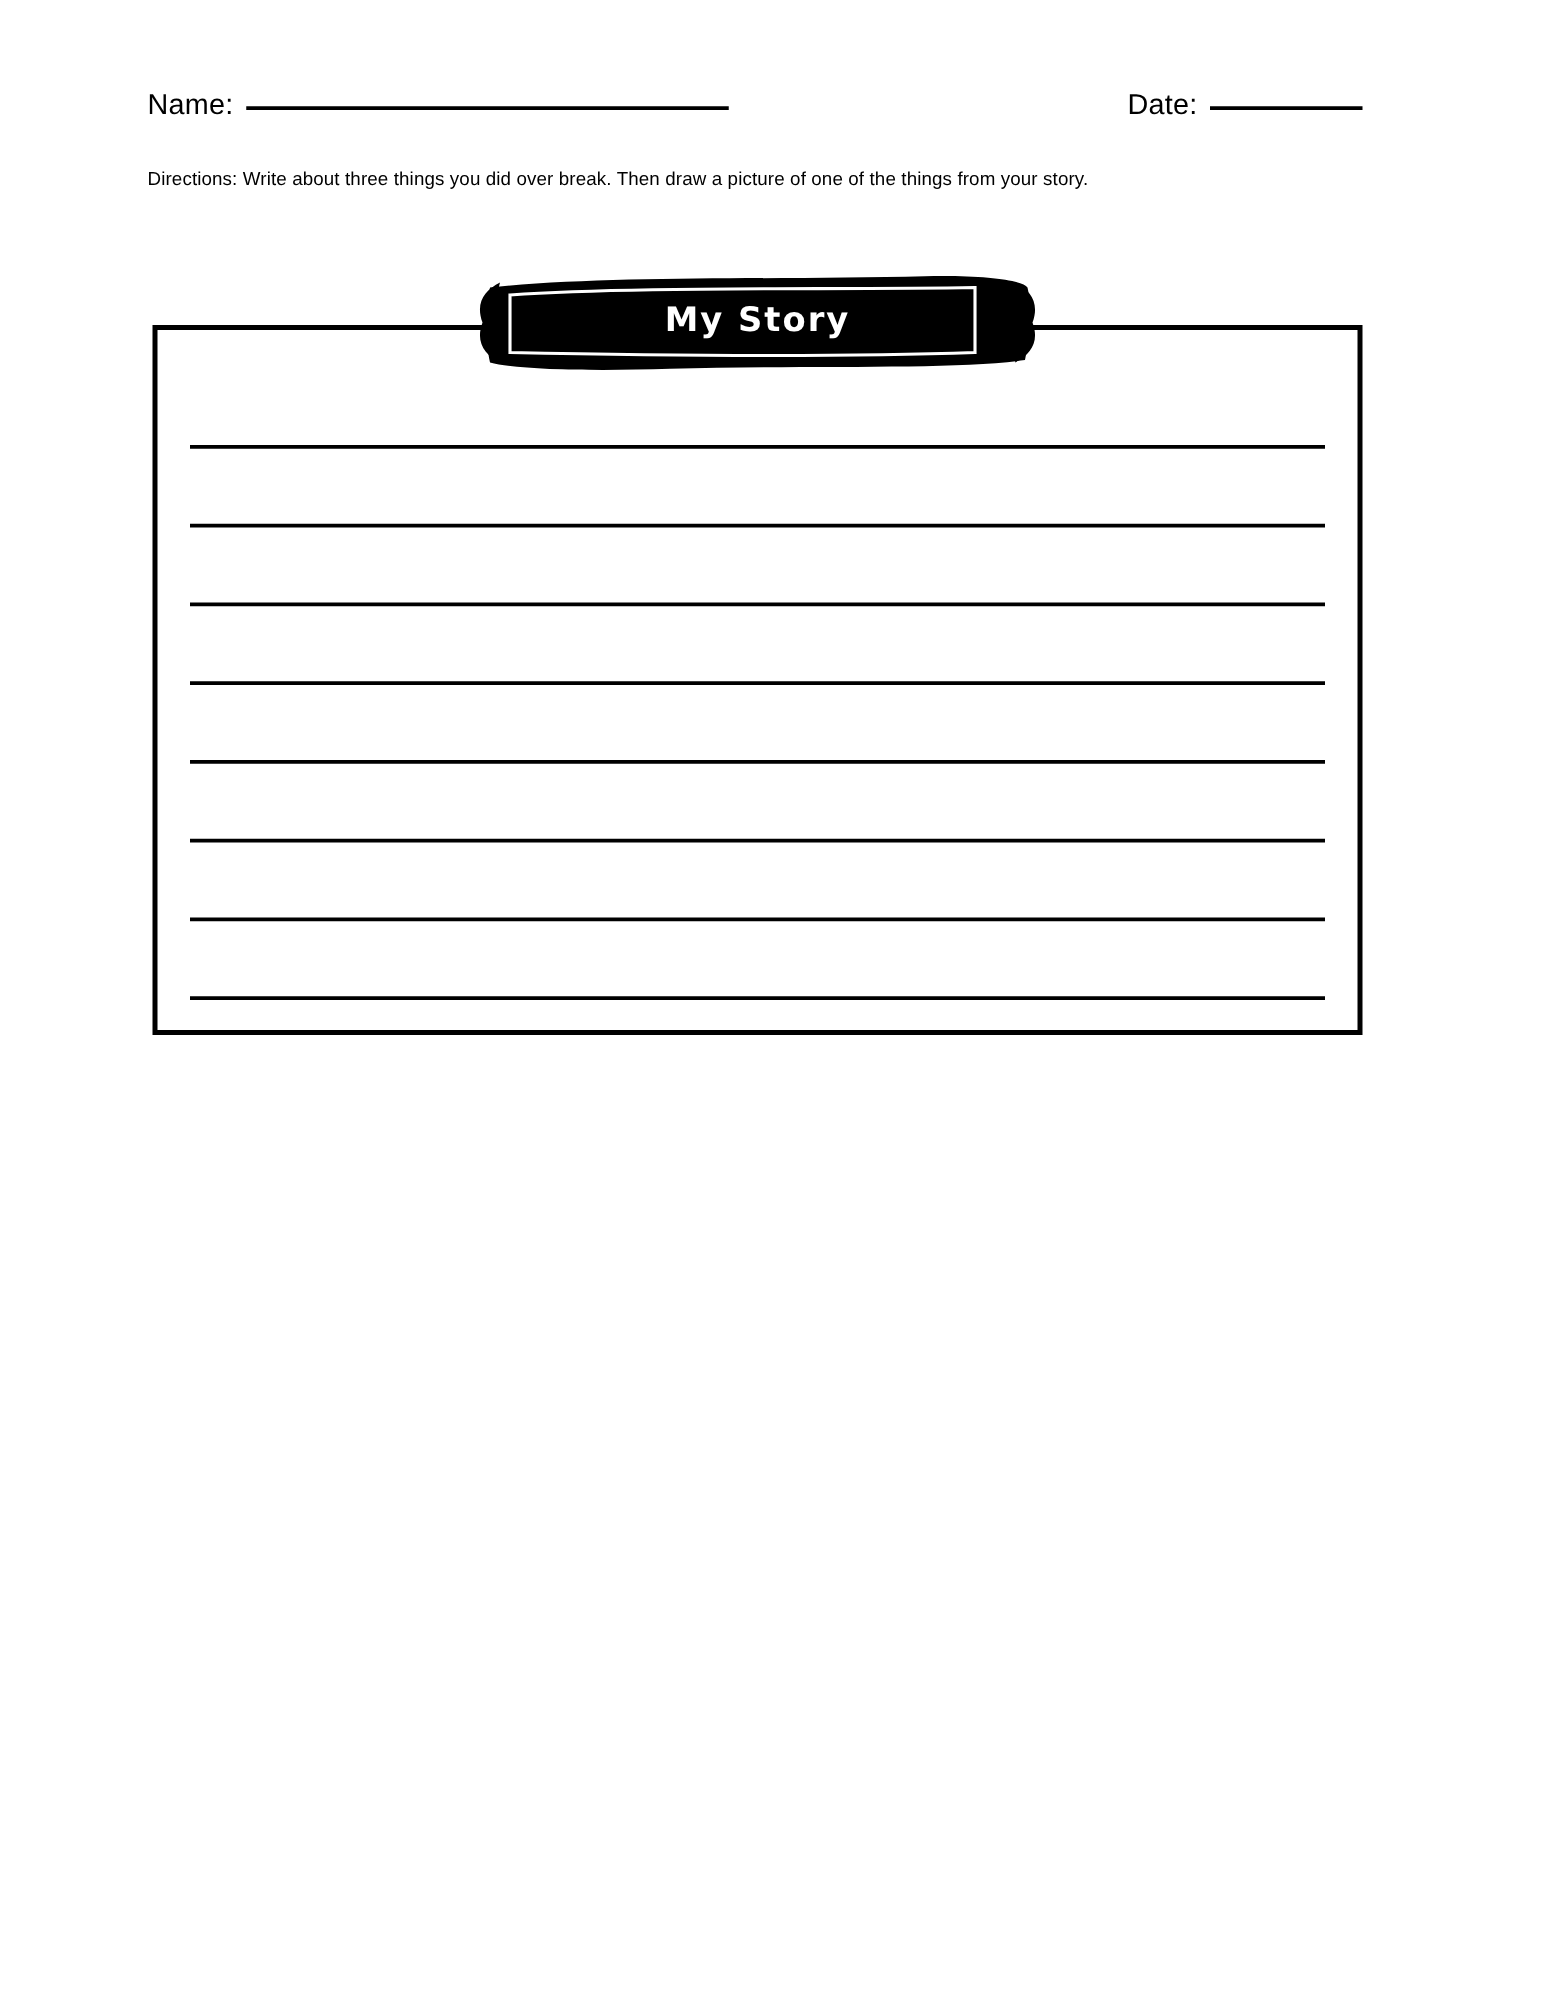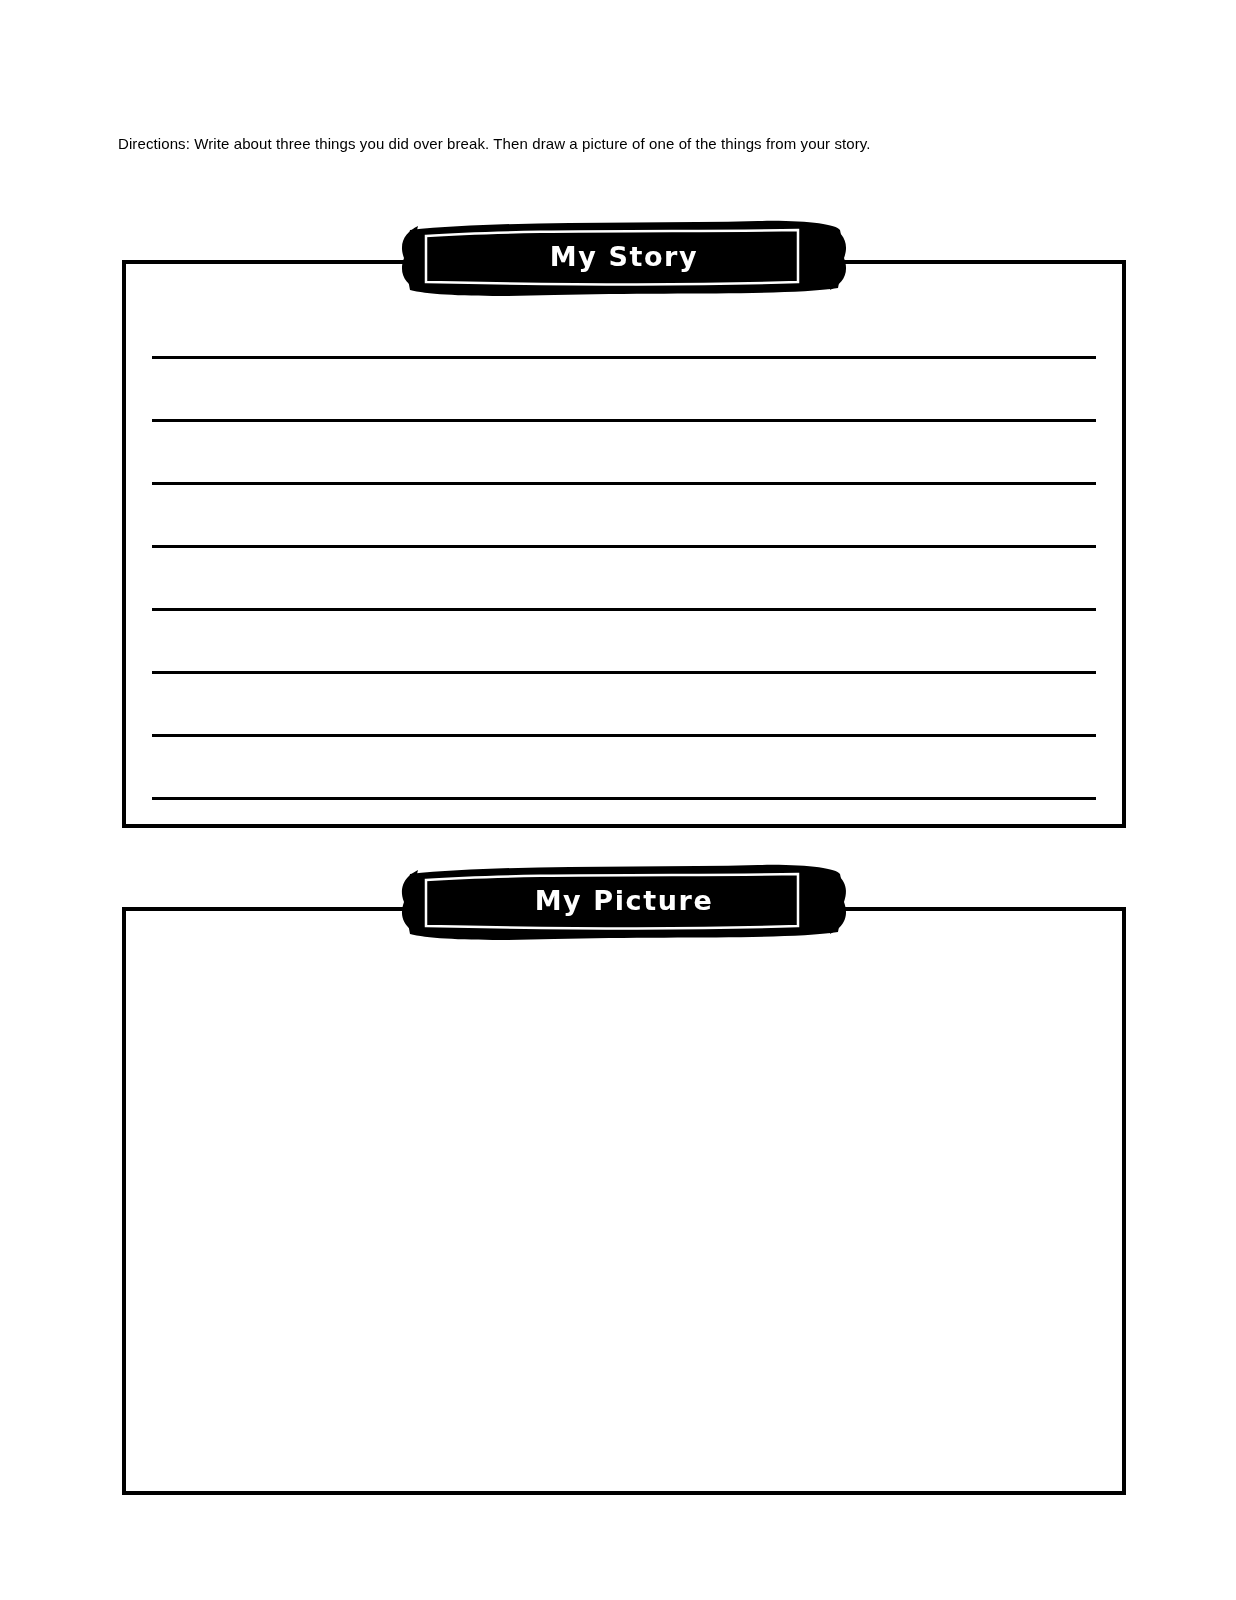--- a/index.html
+++ b/index.html
@@ -64,21 +64,20 @@
     font-size: 15px;
     line-height: 1.48;
     letter-spacing: 0.1px;
   }
 
   
   .section {
     position: absolute;
     left: 122px;
     width: 968px;
-    padding-left: 36px;
   }
   .box {
     position: absolute;
     left: 0;
     width: 100%;
     box-sizing: border-box;
     border: 4px solid #000;
     background: #ffffff;
   }
 
@@ -142,20 +141,33 @@
   .draw-area {
     position: absolute;
     inset: 0;
   }
 </style>
 </head>
 <body>
 
 <div class="page">
 
+  <div class="header-row">
+
+    <div class="field">
+      <span class="field-label">Name:</span>
+      <span class="rule name-rule"></span>
+    </div>
+
+    <div class="field">
+      <span class="field-label">Date:</span>
+      <span class="rule date-rule"></span>
+    </div>
+
+  </div>
 
   <div class="directions">Directions: Write about three things you did over break. Then draw a picture of one of the things from your story.</div>
 
   <div class="section" id="story-section">
 
     <div class="box">
       <div class="lines">
         <div class="line"></div>
         <div class="line"></div>
         <div class="line"></div>
@@ -172,31 +184,14 @@
         <path d="M20,46 C14,30 22,20 34,14 C30,28 36,36 46,40 L46,52 C36,56 30,64 34,78 C22,72 14,62 20,46 Z" fill="#000000"></path>
         <path d="M460,46 C466,30 458,20 446,14 C450,28 444,36 434,40 L434,52 C444,56 450,64 446,78 C458,72 466,62 460,46 Z" fill="#000000"></path>
         <path d="M26,18 C120,8 260,12 374,9 C420,8 452,12 456,18 C460,34 458,58 454,76 C400,84 280,80 170,83 C110,85 48,84 26,78 C22,60 22,34 26,18 Z" fill="#000000"></path>
         <path d="M42,24 C140,17 300,20 414,18 L414,70 C300,74 140,72 42,70 Z" fill="none" stroke="#ffffff" stroke-width="2.5"></path>
       </svg>
       <div class="banner-text">My Story</div>
     </div>
 
   </div>
 
-  <div class="section" id="picture-section">
-
-    <div class="box">
-      <div class="draw-area"></div>
-    </div>
-
-    <div class="banner">
-      <svg viewBox="0 0 480 92" preserveAspectRatio="none" aria-hidden="true">
-        <path d="M20,46 C14,30 22,20 34,14 C30,28 36,36 46,40 L46,52 C36,56 30,64 34,78 C22,72 14,62 20,46 Z" fill="#000000"></path>
-        <path d="M460,46 C466,30 458,20 446,14 C450,28 444,36 434,40 L434,52 C444,56 450,64 446,78 C458,72 466,62 460,46 Z" fill="#000000"></path>
-        <path d="M26,18 C120,8 260,12 374,9 C420,8 452,12 456,18 C460,34 458,58 454,76 C400,84 280,80 170,83 C110,85 48,84 26,78 C22,60 22,34 26,18 Z" fill="#000000"></path>
-        <path d="M42,24 C140,17 300,20 414,18 L414,70 C300,74 140,72 42,70 Z" fill="none" stroke="#ffffff" stroke-width="2.5"></path>
-      </svg>
-      <div class="banner-text">My Picture</div>
-    </div>
-
-  </div>
 
 </div>
 
 </body></html>

